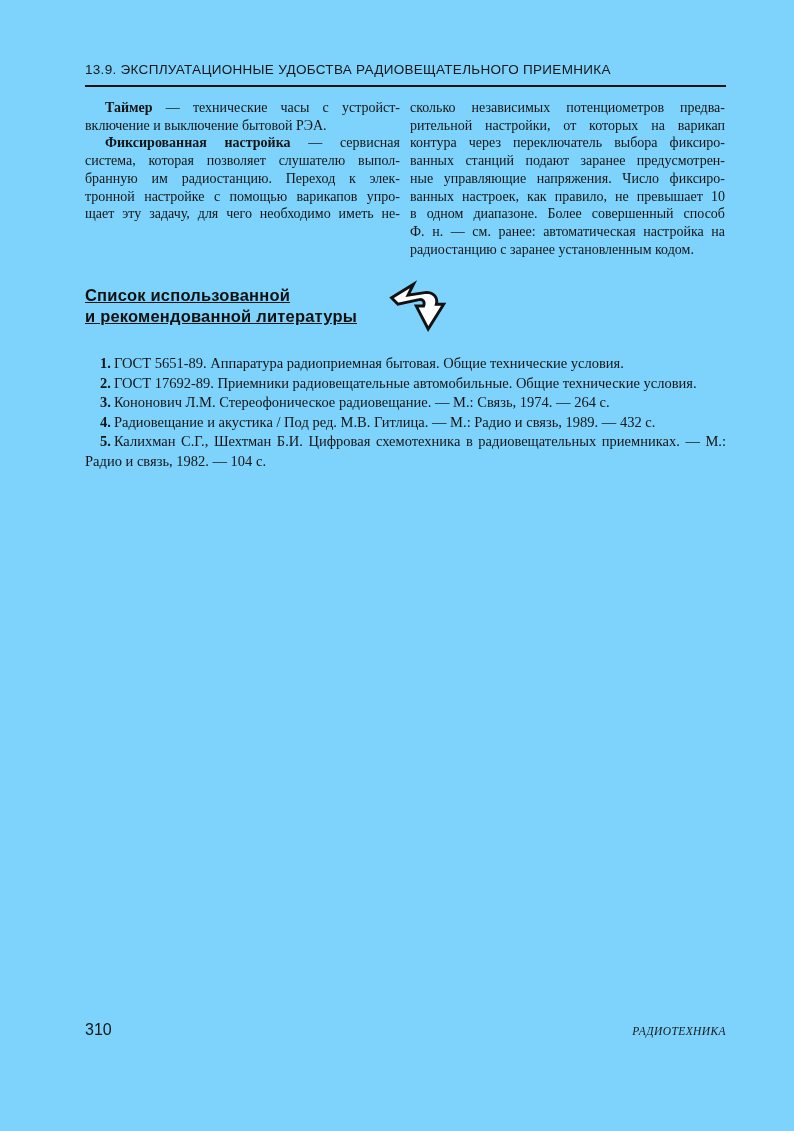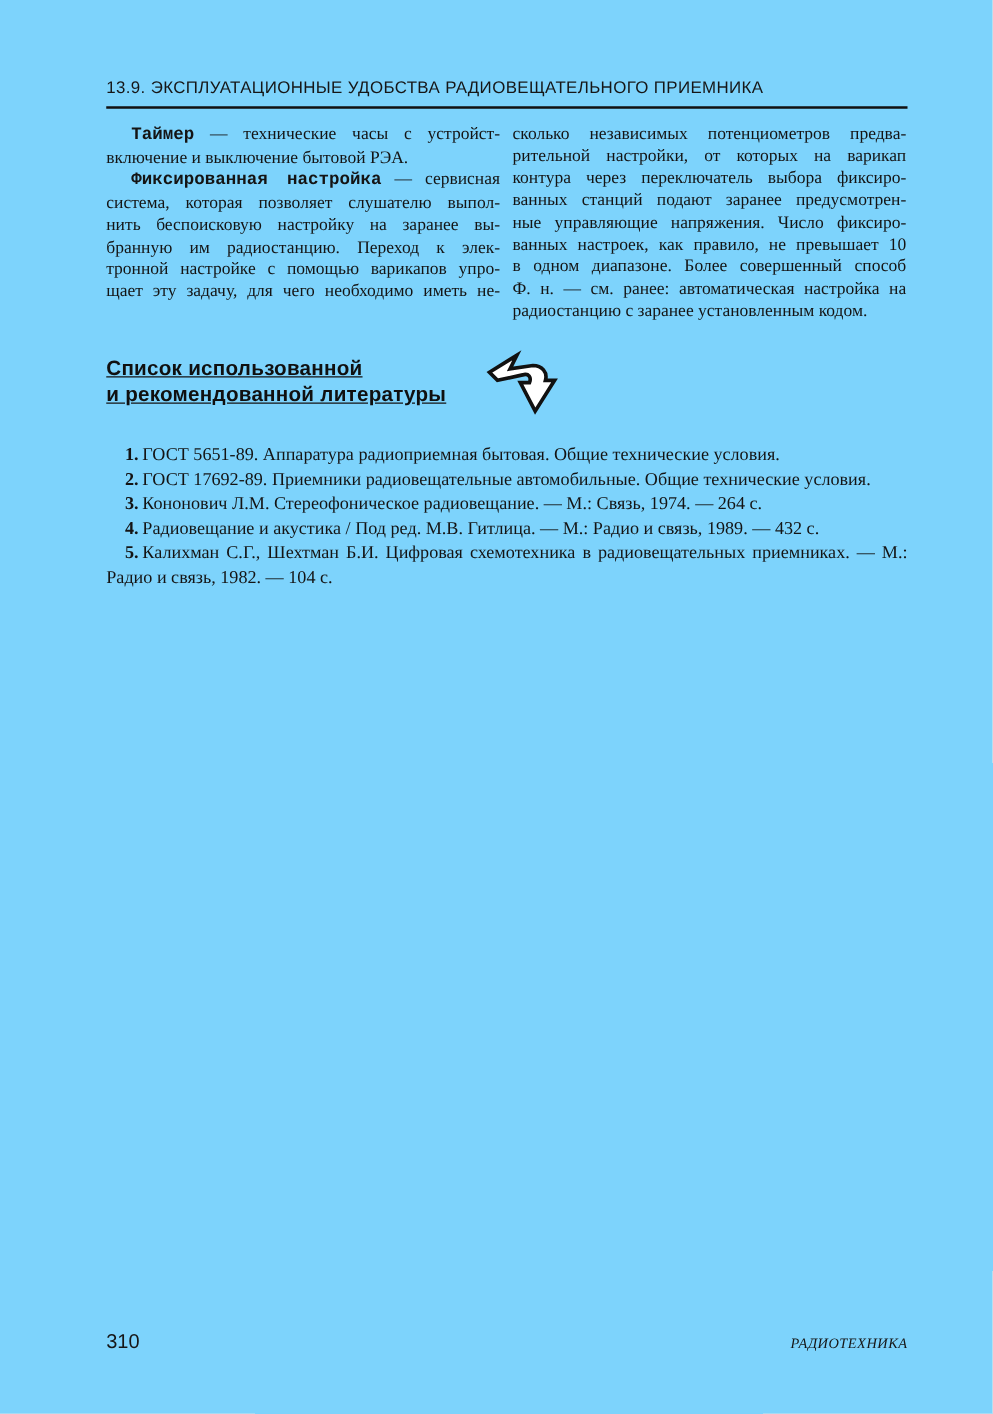--- a/index.html
+++ b/index.html
@@ -43,21 +43,21 @@
     gap: 10px;
   }
   .col {
     width: 315px;
     font-size: 14px;
     line-height: 17.7px;
   }
   .line { text-align: left; }
   .line.justify { text-align: justify; text-align-last: justify; }
   .line.indent { text-indent: 20px; }
-  .line b { font-weight: bold; font-family: Liberation Mono, monospace; }
+  .line b { font-weight: bold; }
   
   .section-head {
     margin-top: 27px;
     display: flex;
     align-items: flex-start;
     text-decoration: underline;
   }
   .section-title {
     font-family: "Liberation Sans", sans-serif;
     font-weight: bold;
@@ -85,21 +85,20 @@
   .ref b { font-weight: bold; margin-right: 3px; }
   
   .footer {
     position: absolute;
     left: 85px;
     right: 68px;
     top: 1021px;
     display: flex;
     justify-content: space-between;
     align-items: baseline;
-    margin-top: 44px;
   }
   .page-number {
     font-family: "Liberation Sans", sans-serif;
     font-size: 16px;
     color: #161616;
   }
   .running-title {
     font-family: Liberation Serif, serif;
     font-style: italic;
     font-size: 11.5px;
@@ -116,21 +115,20 @@
 
     <div class="running-header">13.9. ЭКСПЛУАТАЦИОННЫЕ УДОБСТВА РАДИОВЕЩАТЕЛЬНОГО ПРИЕМНИКА</div>
     <hr class="header-rule">
 
     <div class="columns">
       <div class="col">
         <div class="line justify indent"><b>Таймер</b><span> — технические часы с устройст-</span></div>
         <div class="line">включение и выключение бытовой РЭА.</div>
         <div class="line justify indent"><b>Фиксированная настройка</b><span> — сервисная</span></div>
         <div class="line justify">система, которая позволяет слушателю выпол-</div>
-        <div class="line justify">нить беспоисковую настройку на заранее вы-</div>
         <div class="line justify">бранную им радиостанцию. Переход к элек-</div>
         <div class="line justify">тронной настройке с помощью варикапов упро-</div>
         <div class="line justify">щает эту задачу, для чего необходимо иметь не-</div>
       </div>
       <div class="col">
         <div class="line justify">сколько независимых потенциометров предва-</div>
         <div class="line justify">рительной настройки, от которых на варикап</div>
         <div class="line justify">контура через переключатель выбора фиксиро-</div>
         <div class="line justify">ванных станций подают заранее предусмотрен-</div>
         <div class="line justify">ные управляющие напряжения. Число фиксиро-</div>

